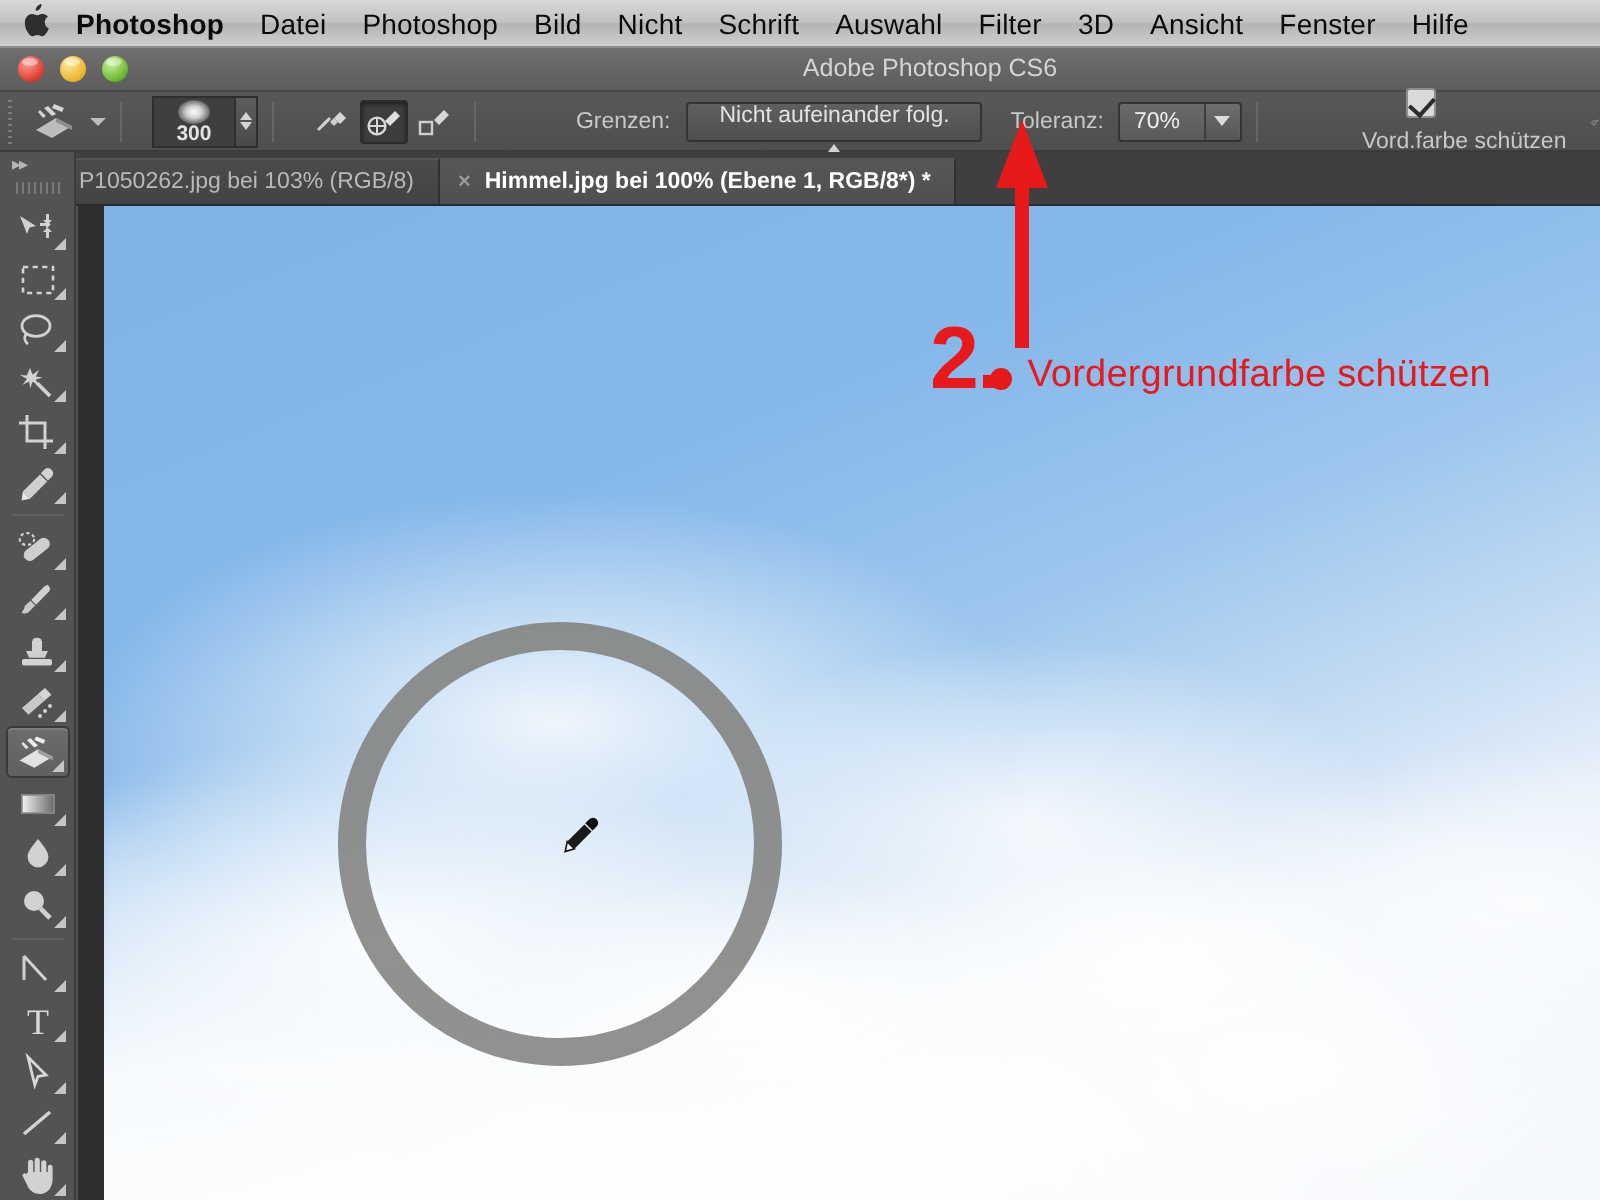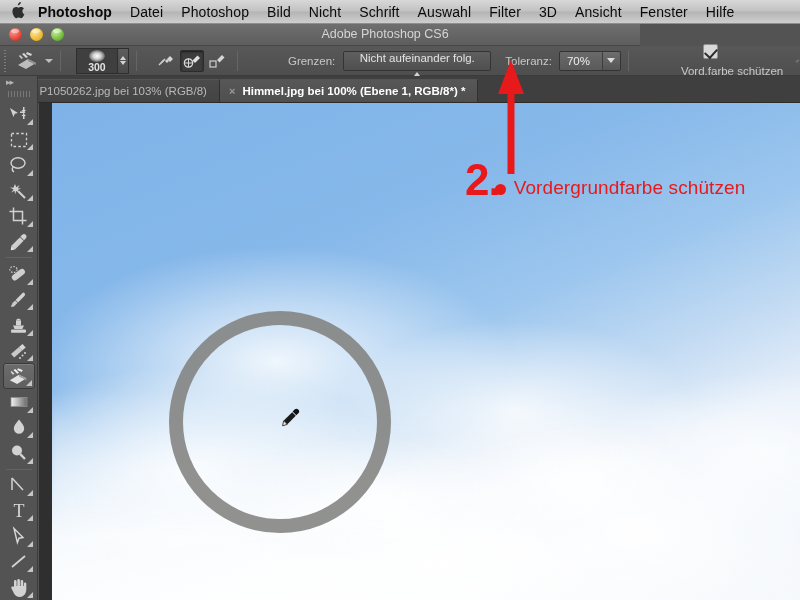--- a/index.html
+++ b/index.html
@@ -23,21 +23,21 @@
   }
   .apple-logo {
     width: 15px; height: 17px; margin-right: 13px;
     position: relative; top: -1px;
   }
   .menu-item { padding: 0 9px; white-space: nowrap; letter-spacing: .1px; }
   .menu-item.app-name { font-weight: bold; padding-left: 0; }
 
   
   .ps-titlebar {
-    position: absolute; top: 24px; left: 0; width: 640px; height: 22px;
+    position: absolute; top: 24px; left: 0; width: 800px; height: 22px;
     background: linear-gradient(to bottom, #6f6f6f 0%, #5d5d5d 100%);
     border-bottom: 1px solid #474747;
   }
   .ps-title {
     position: absolute; left: 0; right: 0; top: 3px;
     text-align: center;
     font-size: 12.5px; color: #d5d5d5; font-weight: normal;
     padding-left: 130px;
   }
   .traffic {

